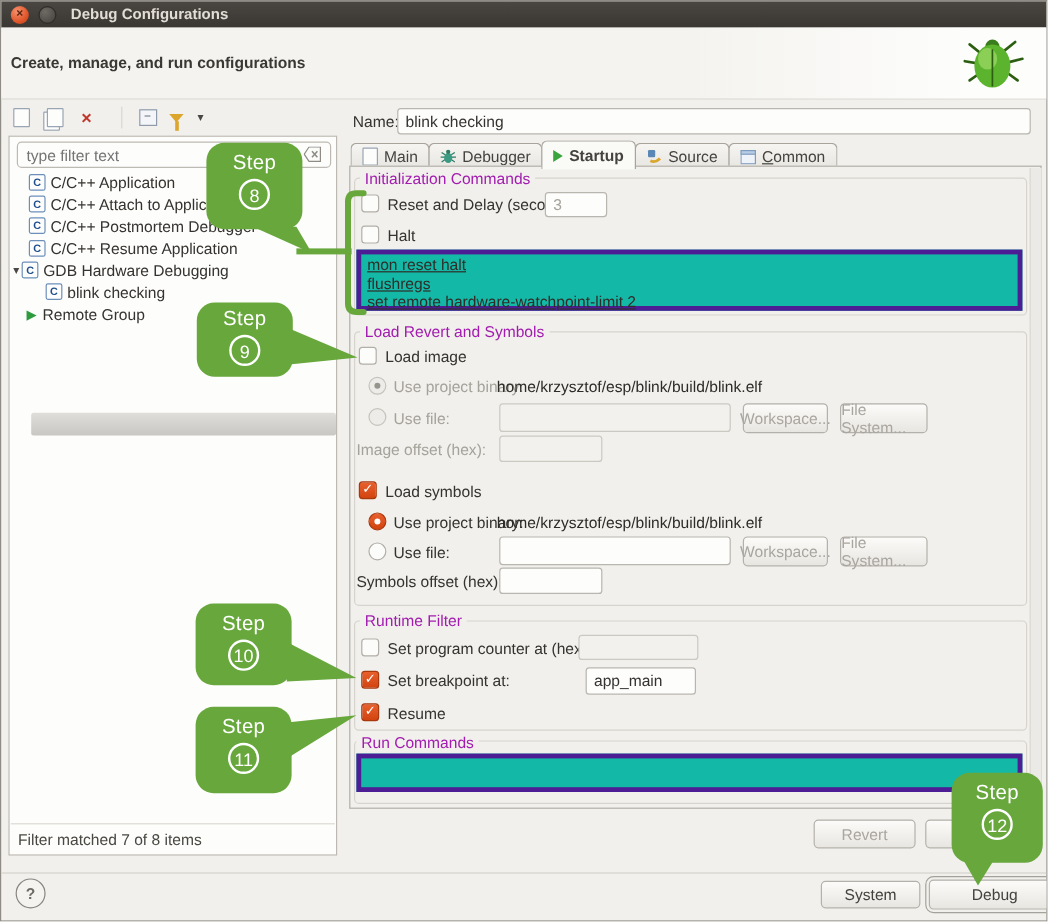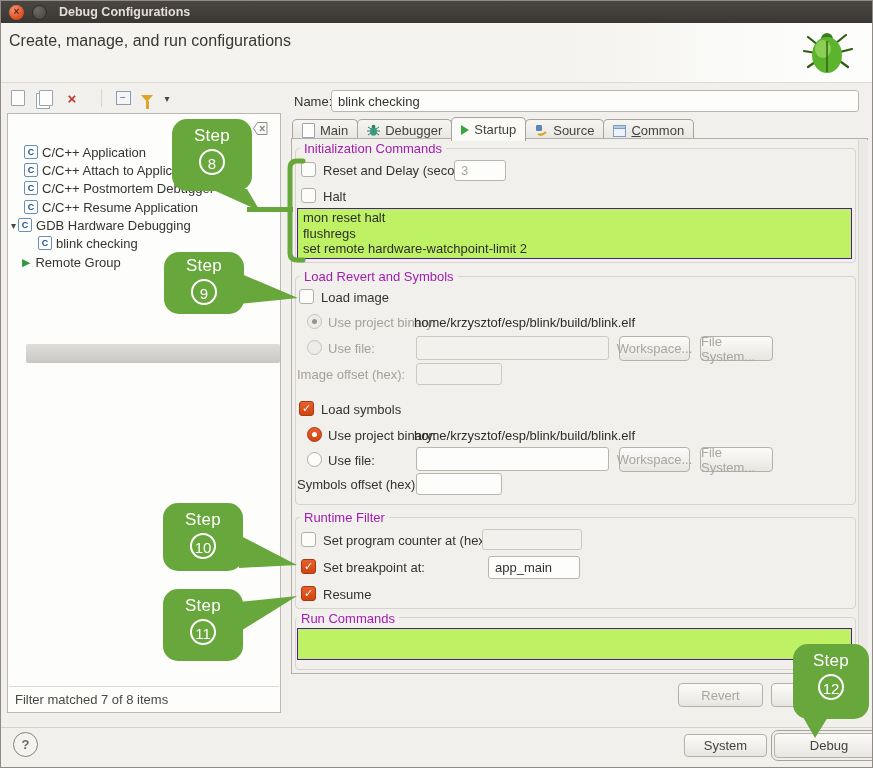--- a/index.html
+++ b/index.html
@@ -11,21 +11,21 @@
   .titlebar{position:absolute;left:0;top:0;width:100%;height:22px;
             background:linear-gradient(#4a4641,#3a3733);display:flex;align-items:center;}
   .winbtn{width:15px;height:15px;border-radius:50%;margin-left:8px;box-sizing:border-box;
           display:flex;align-items:center;justify-content:center;font-size:10px;line-height:1;}
   .winbtn.close{background:radial-gradient(circle at 35% 30%,#f6926d,#e0552a 60%,#bf3d14);color:#5d2410;font-weight:bold;}
   .winbtn.minim{background:radial-gradient(circle at 35% 30%,#6e6a64,#504d48 70%);border:1px solid #2e2c29;}
   .wtitle{margin-left:12px;font-weight:bold;font-size:12.5px;color:#e2ded6;}
   
   .banner{position:absolute;left:0;top:22px;width:100%;height:59px;background:#f4f3ef;border-bottom:1px solid #dedbd5;}
   .banner .fade{position:absolute;right:0;top:0;width:300px;height:100%;background:linear-gradient(to right,rgba(255,255,255,0),#fdfdfc 80%);}
-  .banner-title{position:absolute;left:8px;top:9px;font-weight:normal;font-size:16px;color:#3a3833;}
+  .banner-title{position:absolute;left:8px;top:22px;font-weight:bold;font-size:13px;color:#3a3833;}
   
   .lpanel{position:absolute;left:6px;top:112px;width:274px;height:600px;background:#fdfdfb;
           border:1px solid #bcb9b2;box-sizing:border-box;}
   .toolbar-ic{position:absolute;top:88px;height:18px;display:flex;align-items:center;justify-content:center;cursor:default;}
   .page-ic{width:12px;height:14px;background:#fdfdfb;border:1px solid #9aa5b3;border-radius:1px;}
   .page-ic.copy{box-shadow:-3px 3px 0 -1px #fdfdfb,-3px 3px 0 0 #9aa5b3;}
   .del-x{color:#c2372c;font-weight:bold;font-size:15px;}
   .box-minus{width:13px;height:12px;border:1px solid #8f9bab;background:#f3f5f8;font-size:10px;line-height:11px;text-align:center;color:#55626f;}
   .funnel{width:0;height:0;border-left:6px solid transparent;border-right:6px solid transparent;border-top:7px solid #dca62d;position:relative;}
   .funnel::after{content:"";position:absolute;left:-1.5px;top:-1px;width:3px;height:8px;background:#dca62d;}
@@ -43,41 +43,41 @@
   .lp-sep{position:absolute;left:1px;top:572px;width:270px;height:1px;background:#dcd9d3;}
   .lp-status{position:absolute;left:7px;top:578px;color:#4a4843;}
   
   .field{position:absolute;border:1px solid #b9b6af;border-radius:3px;background:#fdfdfc;
          box-sizing:border-box;padding:0 6px;font:13px "Liberation Sans","DejaVu Sans",sans-serif;color:#35332f;}
   .field.dis{background:#f3f1ed;border-color:#ccc9c2;}
   .field.graytext{color:#a7a49d;}
   .tabbar{position:absolute;left:291px;top:116px;display:flex;align-items:flex-end;}
   .tab{height:21px;display:flex;align-items:center;gap:5px;padding:0 9px;border:1px solid #a8a49c;border-bottom:none;
        border-radius:5px 5px 0 0;background:linear-gradient(#f6f5f2,#e7e5e0);margin-right:-1px;color:#45433e;}
-  .tab.active{background:#fafaf7;font-weight:normal;height:23px;position:relative;z-index:3;}
+  .tab.active{background:#fafaf7;font-weight:bold;height:23px;position:relative;z-index:3;}
   .content-box{position:absolute;left:290px;top:137px;width:577px;height:536px;border:1px solid #b2afa8;
                background:#f1f0ec;box-sizing:border-box;}
   .scroll-track{position:absolute;left:857px;top:139px;width:9px;height:532px;background:#eceae6;border-left:1px solid #dbd8d2;}
   .grp{position:absolute;border:1px solid #d7d4cd;border-radius:4px;}
   .grp-lb{position:absolute;background:#f1f0ec;padding:0 4px;color:#a21caf;z-index:2;white-space:nowrap;}
   .cb{position:absolute;width:15px;height:15px;background:#fcfcfa;border:1px solid #b2afa8;border-radius:3px;
       box-sizing:border-box;text-align:center;}
   .cb.on{background:linear-gradient(#e8602e,#d2440f);border-color:#a8380d;color:#fff;font-size:11px;line-height:13px;}
   .cb.on::after{content:"✓";}
   .rd{position:absolute;width:15px;height:15px;border:1px solid #b2afa8;border-radius:50%;background:#fcfcfa;box-sizing:border-box;}
   .rd.on{background:linear-gradient(#e8602e,#d2440f);border-color:#a8380d;}
   .rd.on::after{content:"";position:absolute;left:4px;top:4px;width:5px;height:5px;border-radius:50%;background:#fff;}
   .rd.dis{background:#eeece8;border-color:#c6c3bc;}
   .rd.dis.on{background:#eeece8;}
   .rd.dis.on::after{background:#97948d;}
   .lbl{position:absolute;white-space:nowrap;color:#35332f;}
   .lbl.gray{color:#a5a29b;}
   .pathval{position:absolute;white-space:nowrap;color:#2e2c28;}
-  .cmds{position:absolute;background:#bef264;border:1px solid #4c1d95;box-sizing:border-box;
-        white-space:pre-line;line-height:15.5px;padding:1px 5px;color:#2f2d2a;}
+  .cmds{position:absolute;background:#14b8a6;border:4px solid #4c1d95;box-sizing:border-box;
+        white-space:pre-line;line-height:15.5px;padding:1px 5px;color:#2f2d2a;text-decoration:underline;}
   .btn{position:absolute;display:flex;align-items:center;justify-content:center;
        background:linear-gradient(#fcfbf9,#e8e6e1);border:1px solid #b4b1aa;border-radius:4px;
        box-sizing:border-box;color:#44423d;}
   .btn.dis{color:#a9a69f;}
   .btn.default{outline:1px solid #a5a29b;outline-offset:2px;}
   .footer-sep{position:absolute;left:0;top:726px;width:100%;height:1px;background:#d5d2cc;}
   .help-btn{position:absolute;left:12px;top:731px;width:23px;height:23px;border:1px solid #87847e;border-radius:50%;
             display:flex;align-items:center;justify-content:center;font-weight:bold;color:#6e6b65;background:#f4f3ef;}
   
   .badge{position:absolute;width:80px;background:#67a73c;border-radius:15px;color:#fff;text-align:center;z-index:60;}
@@ -137,20 +137,21 @@
       <div class="box-minus">−</div>
     </div>
   <div class="toolbar-ic" style="left:137px;width:18px">
       <div class="funnel"></div>
     </div>
   <div class="toolbar-ic" style="left:159px;width:14px">
       <span class="caret">▾</span>
     </div>
 
   <div class="lpanel">
+    <input class="filter-input" placeholder="type filter text" style="">
     <svg class="clear-ic" viewBox="0 0 15 13">
       <path d="M4.5 0.5 H14 V12.5 H4.5 L0.5 6.5 Z" fill="#fbfbf9" stroke="#8f8c85"></path>
       <path d="M7 4 L11.5 9 M11.5 4 L7 9" stroke="#8f8c85" stroke-width="1.3"></path>
     </svg>
 
     <div class="sel-bar"></div>
 
     <div class="tree-row" style="left:16px;top:29px">
       <span class="c-ic">C</span>
       <span class="tree-lb">C/C++ Application</span>

